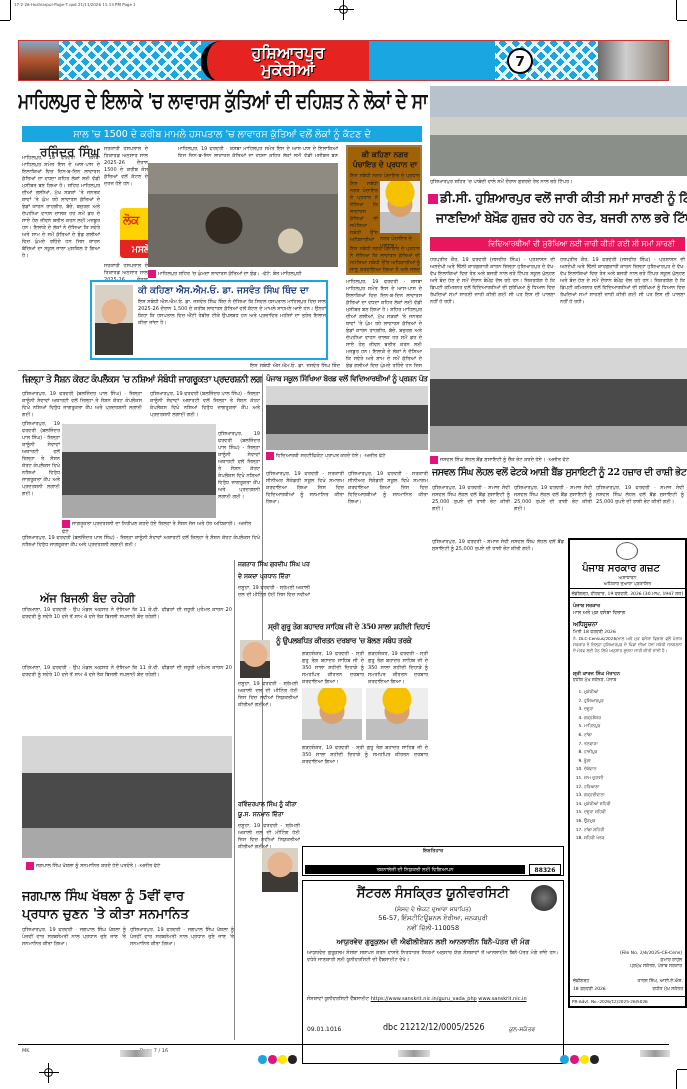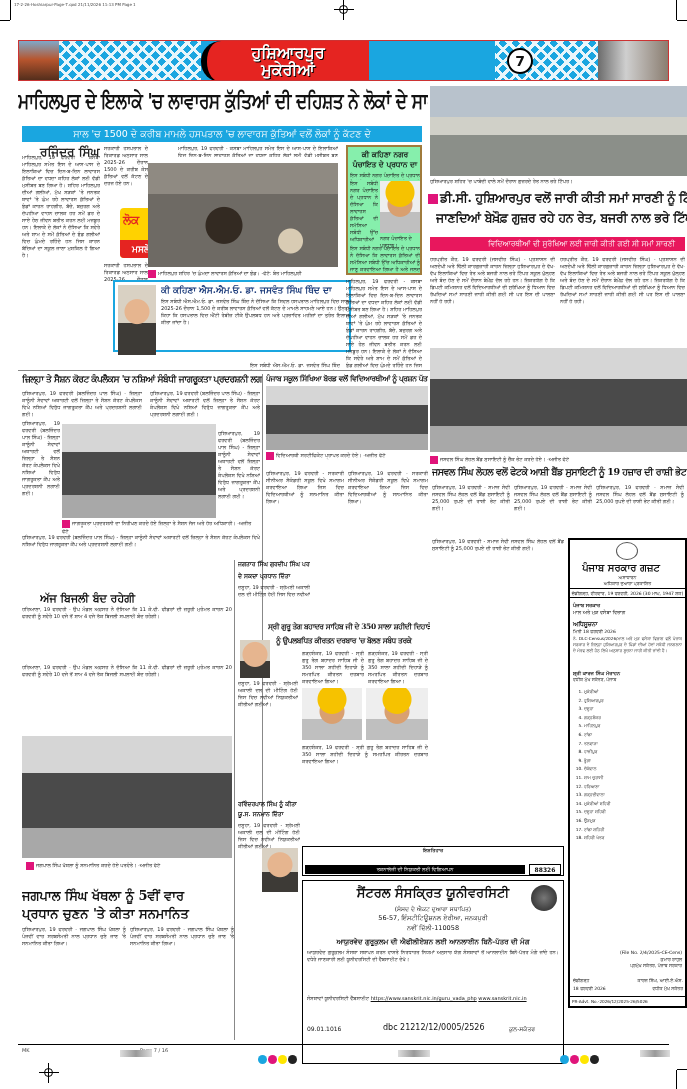--- a/index.html
+++ b/index.html
@@ -31,21 +31,21 @@
   .byline { font-size: 12px; font-weight: bold; color: #222; }
   .photo { background: linear-gradient(135deg, #b7b2a7, #7d786f 40%, #a29d93 70%, #5d5850); }
   .photo.dogs { background: radial-gradient(circle at 40% 60%, #332a22 0 18px, transparent 19px), radial-gradient(circle at 75% 75%, #d8cbb3 0 12px, transparent 13px), linear-gradient(#8f8a82 0 30%, #6e6a64 30% 100%); }
   .photo.trucks { background: linear-gradient(#b8c2cc 0 35%, #d0d0c8 35% 55%, #8b8f89 55%); }
   .photo.group { background: linear-gradient(#d6d6d6 0 30%, #4a4a4a 30% 75%, #a8a8a8 75%); }
   .photo.portrait { background: radial-gradient(circle at 50% 38%, #e6b58f 0 12px, transparent 13px), linear-gradient(#d9d1c3 0 55%, #3d3a36 55%); }
   .photo.turban { background: radial-gradient(circle at 50% 22%, #f6c200 0 14px, transparent 15px), radial-gradient(circle at 50% 45%, #d9a070 0 12px, transparent 13px), linear-gradient(#eee 0 60%, #bfbfbf 60%); }
   .caption-marker { width: 8px; height: 8px; background: #e0147a; display: inline-block; vertical-align: middle; margin-right: 2px; }
   .caption { font-size: 5px; line-height: 6.5px; color: #222; }
   .box-blue { border: 2px solid #1aa6e0; background: #fff; }
-  .box-brown { border: 2px solid #a07b3b; background: #86efac; padding-left: 21px; }
+  .box-brown { border: 2px solid #a07b3b; background: #a16207; padding-left: 21px; }
   .h2 { font-family: "DejaVu Serif", serif; font-weight: bold; white-space: nowrap; overflow: hidden; }
   .pinkbar { background: #e8175d; color: #fff; text-align: center; }
   .lok { left: 120px; top: 208px; width: 42px; height: 50px; background: #ffd200; border-radius: 4px; }
   .lok-top { left: 3px; top: 5px; font-size: 12px; font-weight: bold; color: #e52421; }
   .lok-bottom { left: 0; top: 32px; width: 42px; height: 18px; background: #e52421; color: #fff; font-size: 9px; font-weight: bold; text-align: center; line-height: 18px; border-radius: 0 0 4px 4px; }
   .vline { width: 1px; background: #888; }
   .hline { height: 1px; background: #888; }
   .gazette { left: 568px; top: 538px; width: 119px; height: 470px; border: 2px solid #000; background: #fff; }
   .ad-uni { left: 302px; top: 880px; width: 262px; height: 184px; border: 1px solid #000; }
   .colorbar { height: 7px; }
@@ -90,21 +90,21 @@
 <div class="abs col-text" style="left:104px;top:145px;width:44px;height:58px;">ਸਰਕਾਰੀ ਹਸਪਤਾਲ ਦੇ ਰਿਕਾਰਡ ਅਨੁਸਾਰ ਸਾਲ 2025-26 ਦੌਰਾਨ 1500 ਦੇ ਕਰੀਬ ਕੇਸ ਕੁੱਤਿਆਂ ਵਲੋਂ ਕੱਟਣ ਦੇ ਦਰਜ ਹੋਏ ਹਨ।</div>
 <div class="abs lok">
   <div class="abs lok-top">ਲੋਕ</div>
   <div class="abs lok-bottom">ਮਸਲੇ</div>
 </div>
 <div class="abs col-text" style="left:104px;top:262px;width:44px;height:20px;">ਸਰਕਾਰੀ ਹਸਪਤਾਲ ਦੇ ਰਿਕਾਰਡ ਅਨੁਸਾਰ ਸਾਲ 2025-26 ਦੌਰਾਨ 1500 ਦੇ ਕਰੀਬ ਕੇਸ ਕੁੱਤਿਆਂ ਵਲੋਂ ਕੱਟਣ ਦੇ ਦਰਜ ਹੋਏ ਹਨ।</div>
 <div class="abs col-text" style="left:178px;top:145px;width:160px;height:12px;">ਮਾਹਿਲਪੁਰ, 19 ਫਰਵਰੀ - ਕਸਬਾ ਮਾਹਿਲਪੁਰ ਸਮੇਤ ਇਸ ਦੇ ਆਸ-ਪਾਸ ਦੇ ਇਲਾਕਿਆਂ ਵਿਚ ਦਿਨ-ਬ-ਦਿਨ ਲਾਵਾਰਸ ਕੁੱਤਿਆਂ ਦਾ ਵਧਦਾ ਕਹਿਰ ਲੋਕਾਂ ਲਈ ਵੱਡੀ ਮੁਸੀਬਤ ਬਣ ਗਿਆ ਹੈ। ਸ਼ਹਿਰ ਮਾਹਿਲਪੁਰ ਦੀਆਂ ਗਲੀਆਂ, ਮੁੱਖ ਸੜਕਾਂ 'ਤੇ ਜਨਤਕ ਥਾਵਾਂ 'ਤੇ ਘੁੰਮ ਰਹੇ ਲਾਵਾਰਸ ਕੁੱਤਿਆਂ ਦੇ ਝੁੰਡਾਂ ਕਾਰਨ ਰਾਹਗੀਰ, ਬੱਚੇ, ਬਜ਼ੁਰਗ ਅਤੇ ਦੋਪਹੀਆ ਵਾਹਨ ਚਾਲਕ ਹਰ ਸਮੇਂ ਡਰ ਦੇ ਸਾਏ ਹੇਠ ਜੀਵਨ ਬਤੀਤ ਕਰਨ ਲਈ ਮਜਬੂਰ ਹਨ। ਇਲਾਕੇ ਦੇ ਲੋਕਾਂ ਨੇ ਦੱਸਿਆ ਕਿ ਸਵੇਰੇ ਅਤੇ ਸ਼ਾਮ ਦੇ ਸਮੇਂ ਕੁੱਤਿਆਂ ਦੇ ਝੁੰਡ ਗਲੀਆਂ ਵਿਚ ਘੁੰਮਦੇ ਰਹਿੰਦੇ ਹਨ ਜਿਸ ਕਾਰਨ ਬੱਚਿਆਂ ਦਾ ਸਕੂਲ ਜਾਣਾ ਮੁਸ਼ਕਿਲ ਹੋ ਗਿਆ ਹੈ।</div>
 <div class="abs photo dogs" style="left:148px;top:163px;width:190px;height:104px;"></div>
 <div class="abs caption" style="left:148px;top:270px;width:192px;"><span class="caption-marker"></span><span>ਮਾਹਿਲਪੁਰ ਸ਼ਹਿਰ 'ਚ ਘੁੰਮਦਾ ਲਾਵਾਰਸ ਕੁੱਤਿਆਂ ਦਾ ਝੁੰਡ। -ਫੋਟੋ: ਬੰਤ ਮਾਹਿਲਪੁਰੀ</span></div>
 
-<div class="abs box-blue" style="left:113px;top:280px;width:238px;height:72px;">
+<div class="abs box-blue" style="left:90px;top:280px;width:238px;height:80px;">
   <div class="abs photo portrait" style="left:3px;top:3px;width:38px;height:70px;"></div>
   <div class="abs h2" style="left:46px;top:3px;width:188px;font-size:9px;color:#1a3a7a;">ਕੀ ਕਹਿਣਾ ਐਸ.ਐਮ.ਓ. ਡਾ. ਜਸਵੰਤ ਸਿੰਘ ਥਿੰਦ ਦਾ</div>
   <div class="abs col-text" style="left:46px;top:16px;width:188px;height:58px;">ਇਸ ਸਬੰਧੀ ਐਸ.ਐਮ.ਓ. ਡਾ. ਜਸਵੰਤ ਸਿੰਘ ਥਿੰਦ ਨੇ ਦੱਸਿਆ ਕਿ ਸਿਵਲ ਹਸਪਤਾਲ ਮਾਹਿਲਪੁਰ ਵਿਚ ਸਾਲ 2025-26 ਦੌਰਾਨ 1,500 ਦੇ ਕਰੀਬ ਲਾਵਾਰਸ ਕੁੱਤਿਆਂ ਵਲੋਂ ਕੱਟਣ ਦੇ ਮਾਮਲੇ ਸਾਹਮਣੇ ਆਏ ਹਨ। ਉਨ੍ਹਾਂ ਕਿਹਾ ਕਿ ਹਸਪਤਾਲ ਵਿਚ ਐਂਟੀ ਰੇਬੀਜ਼ ਟੀਕੇ ਉਪਲਬਧ ਹਨ ਅਤੇ ਪ੍ਰਭਾਵਿਤ ਮਰੀਜ਼ਾਂ ਦਾ ਤੁਰੰਤ ਇਲਾਜ ਕੀਤਾ ਜਾਂਦਾ ਹੈ।</div>
 </div>
 <div class="abs col-text" style="left:250px;top:362px;width:90px;height:8px;">ਇਸ ਸਬੰਧੀ ਐਸ.ਐਮ.ਓ. ਡਾ. ਜਸਵੰਤ ਸਿੰਘ ਥਿੰਦ ਨੇ ਦੱਸਿਆ ਕਿ ਸਿਵਲ ਹਸਪਤਾਲ ਮਾਹਿਲਪੁਰ ਵਿਚ ਸਾਲ 2025-26 ਦੌਰਾਨ 1,500 ਦੇ ਕਰੀਬ ਲਾਵਾਰਸ ਕੁੱਤਿਆਂ ਵਲੋਂ ਕੱਟਣ ਦੇ ਮਾਮਲੇ ਸਾਹਮਣੇ ਆਏ ਹਨ। ਉਨ੍ਹਾਂ ਕਿਹਾ ਕਿ ਹਸਪਤਾਲ ਵਿਚ ਐਂਟੀ ਰੇਬੀਜ਼ ਟੀਕੇ ਉਪਲਬਧ ਹਨ ਅਤੇ ਪ੍ਰਭਾਵਿਤ ਮਰੀਜ਼ਾਂ ਦਾ ਤੁਰੰਤ ਇਲਾਜ ਕੀਤਾ ਜਾਂਦਾ ਹੈ।</div>
 
 <div class="abs box-brown" style="left:346px;top:145px;width:76px;height:130px;">
   <div class="abs h2" style="left:2px;top:3px;width:70px;font-size:7.5px;text-align:center;color:#111;">ਕੀ ਕਹਿਣਾ ਨਗਰ</div>
   <div class="abs h2" style="left:2px;top:13px;width:70px;font-size:7.5px;text-align:center;color:#111;">ਪੰਚਾਇਤ ਦੇ ਪ੍ਰਧਾਨ ਦਾ</div>
   <div class="abs col-text" style="left:2px;top:25px;width:70px;height:8px;">ਇਸ ਸਬੰਧੀ ਨਗਰ ਪੰਚਾਇਤ ਦੇ ਪ੍ਰਧਾਨ ਨੇ ਦੱਸਿਆ ਕਿ ਲਾਵਾਰਸ ਕੁੱਤਿਆਂ ਦੀ ਸਮੱਸਿਆ ਸਬੰਧੀ ਉੱਚ ਅਧਿਕਾਰੀਆਂ ਨੂੰ ਜਾਣੂ ਕਰਵਾਇਆ ਗਿਆ ਹੈ ਅਤੇ ਜਲਦ ਹੀ ਇਸ ਦਾ ਹੱਲ ਕੀਤਾ ਜਾਵੇਗਾ।</div>
@@ -137,21 +137,21 @@
 <div class="abs vline" style="left:262px;top:374px;height:500px;"></div>
 
 <div class="abs h2" style="left:266px;top:374px;width:162px;font-size:7.5px;letter-spacing:-0.4px;">ਪੰਜਾਬ ਸਕੂਲ ਸਿੱਖਿਆ ਬੋਰਡ ਵਲੋਂ ਵਿਦਿਆਰਥੀਆਂ ਨੂੰ ਪ੍ਰਸ਼ਨ ਪੱਤਰ ਵੰਡੇ</div>
 <div class="abs photo group" style="left:266px;top:386px;width:162px;height:64px;"></div>
 <div class="abs caption" style="left:266px;top:452px;width:162px;"><span class="caption-marker"></span><span>ਵਿਦਿਆਰਥੀ ਸਰਟੀਫਿਕੇਟ ਪ੍ਰਾਪਤ ਕਰਦੇ ਹੋਏ। -ਅਜੀਤ ਫੋਟੋ</span></div>
 <div class="abs col-text" style="left:266px;top:470px;width:78px;height:118px;">ਹੁਸ਼ਿਆਰਪੁਰ, 19 ਫਰਵਰੀ - ਸਰਕਾਰੀ ਸੀਨੀਅਰ ਸੈਕੰਡਰੀ ਸਕੂਲ ਵਿਖੇ ਸਮਾਗਮ ਕਰਵਾਇਆ ਗਿਆ ਜਿਸ ਵਿਚ ਵਿਦਿਆਰਥੀਆਂ ਨੂੰ ਸਨਮਾਨਿਤ ਕੀਤਾ ਗਿਆ।</div>
 <div class="abs col-text" style="left:348px;top:470px;width:80px;height:118px;">ਹੁਸ਼ਿਆਰਪੁਰ, 19 ਫਰਵਰੀ - ਸਰਕਾਰੀ ਸੀਨੀਅਰ ਸੈਕੰਡਰੀ ਸਕੂਲ ਵਿਖੇ ਸਮਾਗਮ ਕਰਵਾਇਆ ਗਿਆ ਜਿਸ ਵਿਚ ਵਿਦਿਆਰਥੀਆਂ ਨੂੰ ਸਨਮਾਨਿਤ ਕੀਤਾ ਗਿਆ।</div>
 
 <div class="abs photo group" style="left:430px;top:348px;width:257px;height:104px;"></div>
 <div class="abs caption" style="left:430px;top:456px;width:257px;white-space:nowrap;overflow:hidden;"><span class="caption-marker"></span><span>ਜਸਵਲ ਸਿੰਘ ਲੋਹਲ ਬੈਂਡ ਸੁਸਾਇਟੀ ਨੂੰ ਚੈੱਕ ਭੇਟ ਕਰਦੇ ਹੋਏ। -ਅਜੀਤ ਫੋਟੋ</span></div>
-<div class="abs h2" style="left:432px;top:466px;width:255px;font-size:9.5px;letter-spacing:-0.5px;">ਜਸਵਲ ਸਿੰਘ ਲੋਹਲ ਵਲੋਂ ਫੇਟਕੇ ਆਸ਼ੀ ਬੈਂਡ ਸੁਸਾਇਟੀ ਨੂੰ 19 ਹਜ਼ਾਰ ਦੀ ਰਾਸ਼ੀ ਭੇਟ</div>
+<div class="abs h2" style="left:432px;top:466px;width:255px;font-size:9.5px;letter-spacing:-0.5px;">ਜਸਵਲ ਸਿੰਘ ਲੋਹਲ ਵਲੋਂ ਫੇਟਕੇ ਆਸ਼ੀ ਬੈਂਡ ਸੁਸਾਇਟੀ ਨੂੰ 22 ਹਜ਼ਾਰ ਦੀ ਰਾਸ਼ੀ ਭੇਟ</div>
 <div class="abs col-text" style="left:432px;top:484px;width:78px;height:50px;">ਹੁਸ਼ਿਆਰਪੁਰ, 19 ਫਰਵਰੀ - ਸਮਾਜ ਸੇਵੀ ਜਸਵਲ ਸਿੰਘ ਲੋਹਲ ਵਲੋਂ ਬੈਂਡ ਸੁਸਾਇਟੀ ਨੂੰ 25,000 ਰੁਪਏ ਦੀ ਰਾਸ਼ੀ ਭੇਟ ਕੀਤੀ ਗਈ।</div>
 <div class="abs col-text" style="left:514px;top:484px;width:78px;height:50px;">ਹੁਸ਼ਿਆਰਪੁਰ, 19 ਫਰਵਰੀ - ਸਮਾਜ ਸੇਵੀ ਜਸਵਲ ਸਿੰਘ ਲੋਹਲ ਵਲੋਂ ਬੈਂਡ ਸੁਸਾਇਟੀ ਨੂੰ 25,000 ਰੁਪਏ ਦੀ ਰਾਸ਼ੀ ਭੇਟ ਕੀਤੀ ਗਈ।</div>
 <div class="abs col-text" style="left:596px;top:484px;width:88px;height:50px;">ਹੁਸ਼ਿਆਰਪੁਰ, 19 ਫਰਵਰੀ - ਸਮਾਜ ਸੇਵੀ ਜਸਵਲ ਸਿੰਘ ਲੋਹਲ ਵਲੋਂ ਬੈਂਡ ਸੁਸਾਇਟੀ ਨੂੰ 25,000 ਰੁਪਏ ਦੀ ਰਾਸ਼ੀ ਭੇਟ ਕੀਤੀ ਗਈ।</div>
 <div class="abs col-text" style="left:432px;top:538px;width:132px;height:336px;">ਹੁਸ਼ਿਆਰਪੁਰ, 19 ਫਰਵਰੀ - ਸਮਾਜ ਸੇਵੀ ਜਸਵਲ ਸਿੰਘ ਲੋਹਲ ਵਲੋਂ ਬੈਂਡ ਸੁਸਾਇਟੀ ਨੂੰ 25,000 ਰੁਪਏ ਦੀ ਰਾਸ਼ੀ ਭੇਟ ਕੀਤੀ ਗਈ।</div>
 
 <div class="abs h2" style="left:40px;top:592px;width:200px;font-size:11px;">ਅੱਜ ਬਿਜਲੀ ਬੰਦ ਰਹੇਗੀ</div>
 <div class="abs col-text" style="left:22px;top:606px;width:210px;height:56px;">ਹਰਿਆਣਾ, 19 ਫਰਵਰੀ - ਉਪ ਮੰਡਲ ਅਫ਼ਸਰ ਨੇ ਦੱਸਿਆ ਕਿ 11 ਕੇ.ਵੀ. ਫੀਡਰਾਂ ਦੀ ਜ਼ਰੂਰੀ ਮੁਰੰਮਤ ਕਾਰਨ 20 ਫਰਵਰੀ ਨੂੰ ਸਵੇਰੇ 10 ਵਜੇ ਤੋਂ ਸ਼ਾਮ 4 ਵਜੇ ਤੱਕ ਬਿਜਲੀ ਸਪਲਾਈ ਬੰਦ ਰਹੇਗੀ।</div>
 <div class="abs col-text" style="left:22px;top:664px;width:210px;height:70px;">ਹਰਿਆਣਾ, 19 ਫਰਵਰੀ - ਉਪ ਮੰਡਲ ਅਫ਼ਸਰ ਨੇ ਦੱਸਿਆ ਕਿ 11 ਕੇ.ਵੀ. ਫੀਡਰਾਂ ਦੀ ਜ਼ਰੂਰੀ ਮੁਰੰਮਤ ਕਾਰਨ 20 ਫਰਵਰੀ ਨੂੰ ਸਵੇਰੇ 10 ਵਜੇ ਤੋਂ ਸ਼ਾਮ 4 ਵਜੇ ਤੱਕ ਬਿਜਲੀ ਸਪਲਾਈ ਬੰਦ ਰਹੇਗੀ।</div>
 
 <div class="abs photo group" style="left:22px;top:736px;width:210px;height:122px;"></div>

